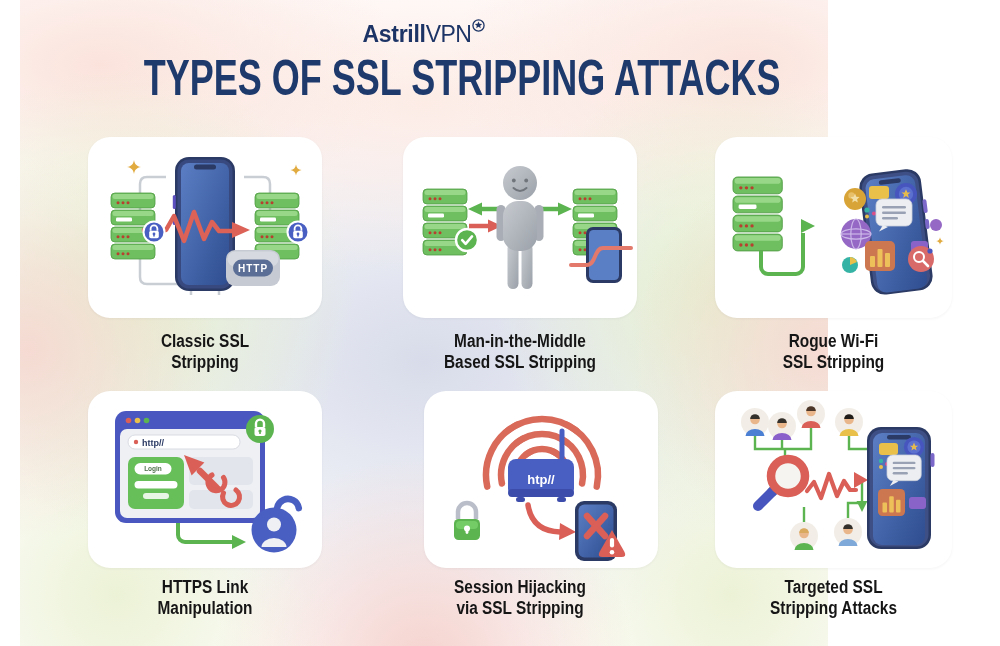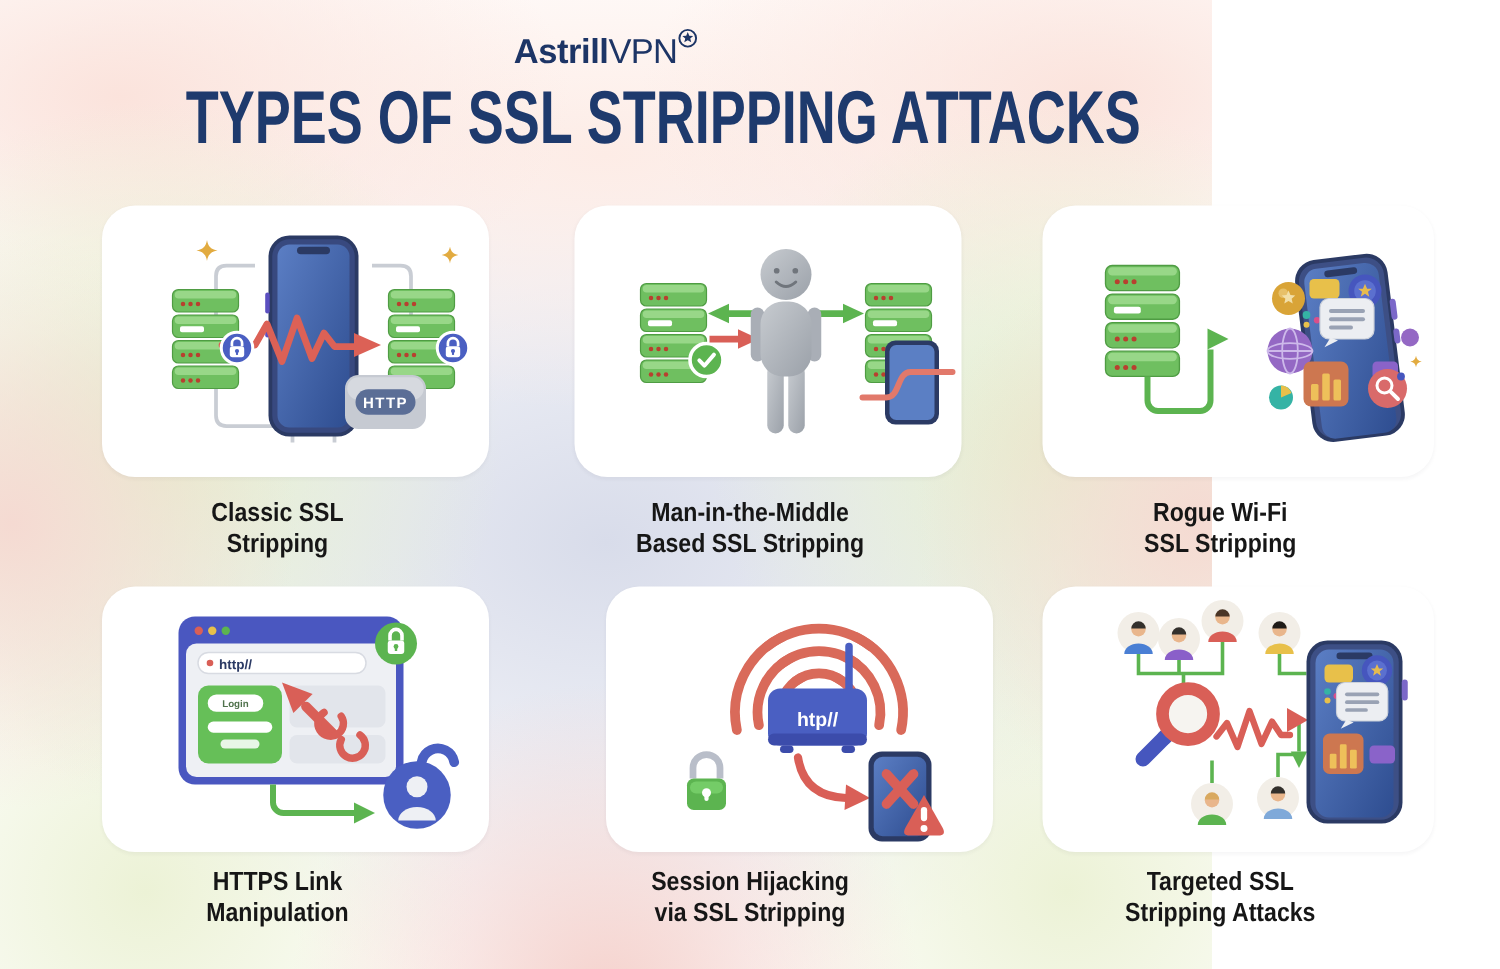--- a/index.html
+++ b/index.html
@@ -10,28 +10,28 @@
       radial-gradient(circle 190px at 1% 54%,  #f5dad2 0%, rgba(245,218,210,0) 100%),
       radial-gradient(circle 190px at 99% 54%, #f5dad2 0%, rgba(245,218,210,0) 100%),
       radial-gradient(circle 230px at 13% 46%, #e4efcc 0%, rgba(228,239,204,0) 100%),
       radial-gradient(circle 230px at 87% 46%, #e4efcc 0%, rgba(228,239,204,0) 100%),
       radial-gradient(circle 220px at 12% 92%, #ecf2d6 0%, rgba(236,242,214,0) 100%),
       radial-gradient(circle 220px at 88% 92%, #ecf2d6 0%, rgba(236,242,214,0) 100%),
       radial-gradient(ellipse 300px 160px at 10% 10%, #fbe3dc 0%, rgba(251,227,220,0) 100%),
       radial-gradient(ellipse 300px 160px at 90% 10%, #fbe3dc 0%, rgba(251,227,220,0) 100%),
       radial-gradient(ellipse 430px 170px at 50% 16%, #fdece6 0%, rgba(253,236,230,0) 100%),
       radial-gradient(ellipse 430px 300px at 50% 56%, #d8dcea 0%, rgba(216,220,234,0) 100%),
-      #ffffff;}
+      #ffffff; margin-left: 20px;}
   .logo{position:absolute;top:19px;left:0;width:100%;text-align:center;font-size:23px;color:#1d3566;}
   .logo .bold{font-weight:700;letter-spacing:-.3px;}
   .logo .light{font-weight:400;letter-spacing:-.5px;}
   .logo .star{display:inline-block;width:13px;height:13px;vertical-align:10px;margin-left:1px;}
   .title{position:absolute;top:52px;left:0;width:100%;text-align:left;color:#1e3a6d;}
   .title>span{display:inline-block;font-size:50px;line-height:52px;font-weight:700;transform:scaleX(.72);transform-origin:50% 50%;white-space:nowrap;}
-  .card{position:absolute;background:#fff;border-radius:22px;box-shadow:0 1px 3px rgba(40,40,60,.05);padding-left:24px;}
+  .card{position:absolute;background:#fff;border-radius:22px;box-shadow:0 1px 3px rgba(40,40,60,.05);}
   .card svg{display:block;width:100%;height:100%;}
   .card-label{position:absolute;text-align:center;color:#161616;font-weight:700;font-size:17.5px;line-height:20.5px;transform:scaleX(.88);transform-origin:50% 50%;}
   .card-label span{display:block;white-space:nowrap;}
   svg text{font-family:"Liberation Sans",sans-serif;}
 </style>
 </head>
 <body>
 
 <div class="stage">
 

